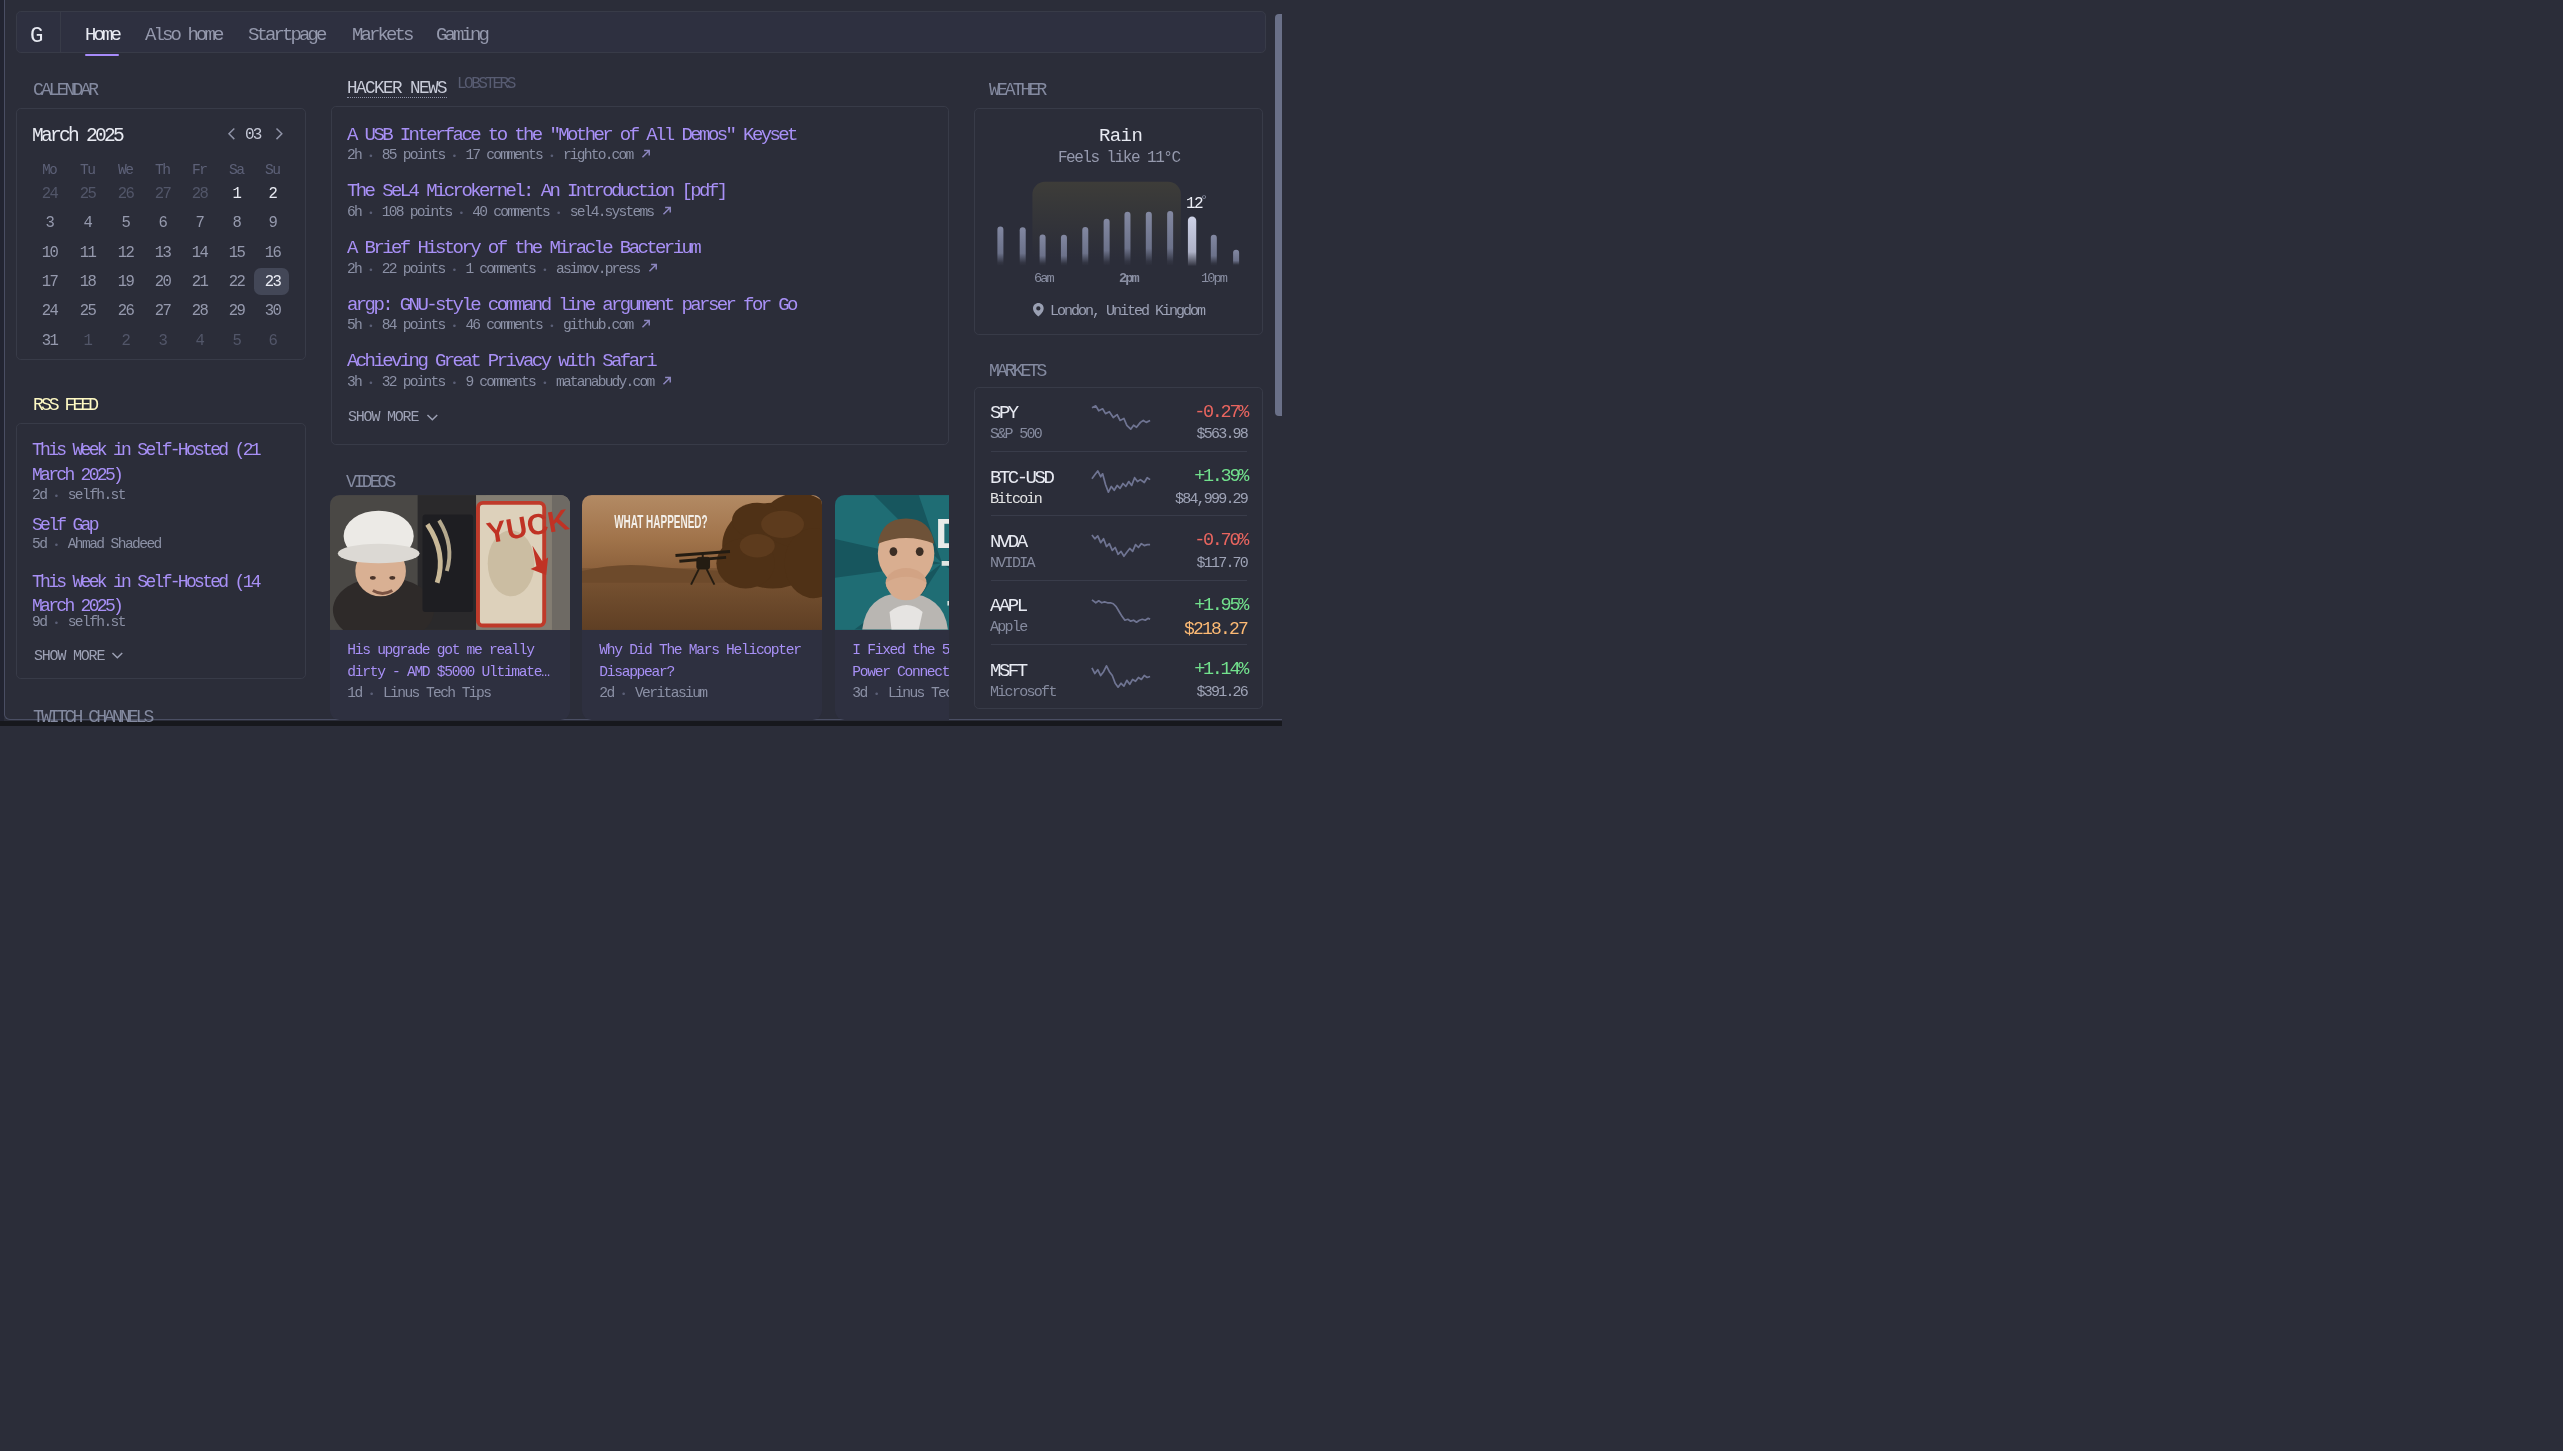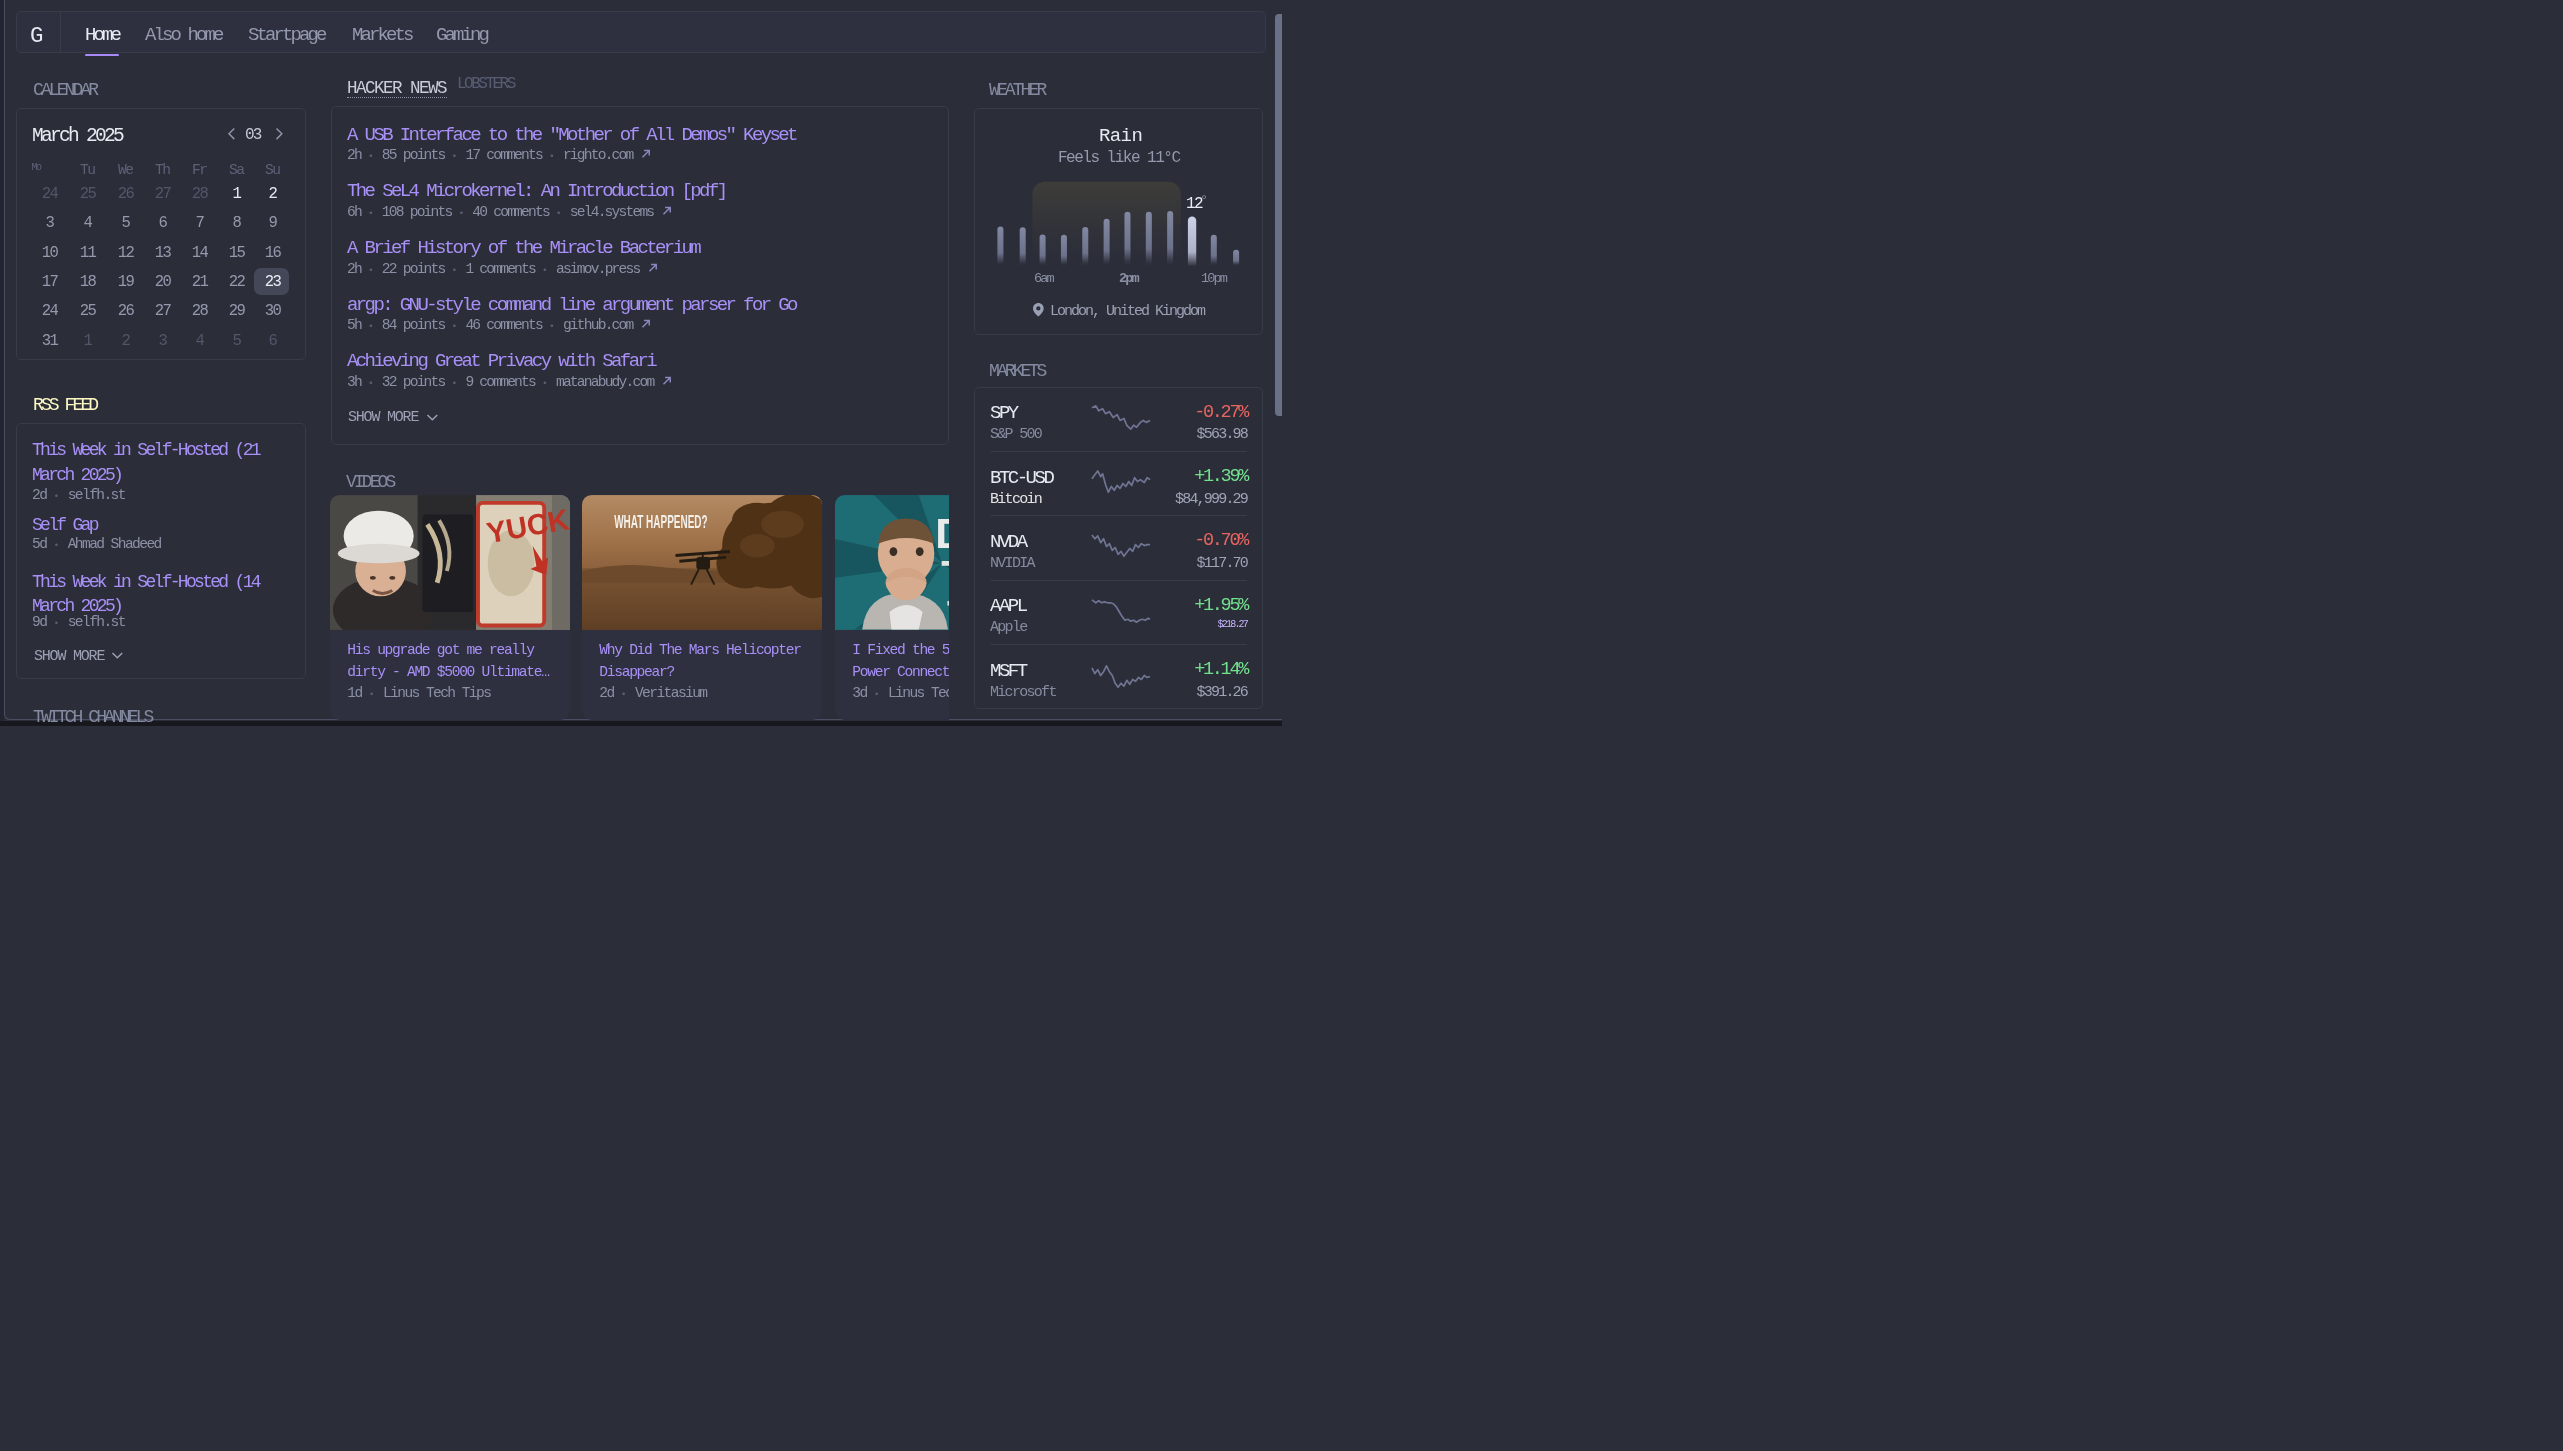--- a/index.html
+++ b/index.html
@@ -29,21 +29,21 @@
 <div class="t" style="left:33px;top:81px;font-size:18px;letter-spacing:-2.9px;color:#848aa0;">CALENDAR</div>
 <div class="card" style="left:15.6px;top:108px;width:290px;height:252px;"></div>
 <div class="t" style="left:32px;top:127px;font-size:19.5px;letter-spacing:-2.7px;color:#e8eaf2;">March 2025</div>
 <svg class="abs" style="left:227px;top:127px;" width="8.8" height="13.6" viewBox="0 0 9 14">
     <path d="M7.5 1.5 L2 7 L7.5 12.5" stroke="#9094a8" stroke-width="1.5" fill="none"></path>
   </svg>
 <div class="t" style="left:245px;top:127px;font-size:16px;letter-spacing:-1.9px;color:#c6c9d7;">03</div>
 <svg class="abs" style="left:275px;top:127px;" width="8.8" height="13.6" viewBox="0 0 9 14">
     <path d="M1.5 1.5 L7 7 L1.5 12.5" stroke="#9094a8" stroke-width="1.5" fill="none"></path>
   </svg>
-<div class="t" style="left:30px;top:163px;width:37px;text-align:left;font-size:10px;letter-spacing:-1.5px;text-indent:1.5px;color:#5d6178;">Mo</div>
+<div class="t" style="left:30px;top:163px;width:37px;text-align:center;font-size:14px;letter-spacing:-1.5px;text-indent:1.5px;color:#5d6178;">Mo</div>
 <div class="t" style="left:68px;top:163px;width:37px;text-align:center;font-size:14.6px;letter-spacing:-1.5px;text-indent:1.5px;color:#5d6178;">Tu</div>
 <div class="t" style="left:106px;top:163px;width:37px;text-align:center;font-size:14.6px;letter-spacing:-1.5px;text-indent:1.5px;color:#5d6178;">We</div>
 <div class="t" style="left:143px;top:163px;width:37px;text-align:center;font-size:14.6px;letter-spacing:-1.5px;text-indent:1.5px;color:#5d6178;">Th</div>
 <div class="t" style="left:180px;top:163px;width:37px;text-align:center;font-size:14.6px;letter-spacing:-1.5px;text-indent:1.5px;color:#5d6178;">Fr</div>
 <div class="t" style="left:217px;top:163px;width:37px;text-align:center;font-size:14.6px;letter-spacing:-1.5px;text-indent:1.5px;color:#5d6178;">Sa</div>
 <div class="t" style="left:253px;top:163px;width:37px;text-align:center;font-size:14.6px;letter-spacing:-1.5px;text-indent:1.5px;color:#5d6178;">Su</div>
 <div class="t" style="left:30px;top:187px;width:37px;text-align:center;font-size:15.6px;letter-spacing:-1.8px;text-indent:1.8px;color:#525669;">24</div>
 <div class="t" style="left:68px;top:187px;width:37px;text-align:center;font-size:15.6px;letter-spacing:-1.8px;text-indent:1.8px;color:#525669;">25</div>
 <div class="t" style="left:106px;top:187px;width:37px;text-align:center;font-size:15.6px;letter-spacing:-1.8px;text-indent:1.8px;color:#525669;">26</div>
 <div class="t" style="left:143px;top:187px;width:37px;text-align:center;font-size:15.6px;letter-spacing:-1.8px;text-indent:1.8px;color:#525669;">27</div>
@@ -292,21 +292,21 @@
 <div class="t" style="left:990px;top:556px;font-size:15px;letter-spacing:-1.7px;color:#868b9f;">NVIDIA</div>
 <div class="t" style="right:35px;text-align:right;top:532px;font-size:18.5px;letter-spacing:-2.3px;color:#e9655f;">-0.70%</div>
 <div class="t" style="right:35px;text-align:right;top:556px;font-size:15px;letter-spacing:-1.8px;color:#9ea3b6;">$117.70</div>
 <svg class="abs" style="left:1090px;top:531px;" width="63" height="33" viewBox="0 0 65 34">
     <path d="M2,4 L5,8 L8,5 L11,12 L14,8 L17,16 L20,13 L23,20 L26,17 L29,24 L32,21 L35,26 L38,22 L41,18 L44,21 L47,14 L50,17 L53,13 L56,15 L59,14 L62,14" stroke="#6f7492" stroke-width="1.8" fill="none" stroke-linejoin="round"></path>
   </svg>
 <div class="abs" style="left:991px;top:580px;width:256px;height:1px;background:#393c4a;"></div>
 <div class="t" style="left:990px;top:597px;font-size:19px;letter-spacing:-2.5px;color:#e8eaf2;">AAPL</div>
 <div class="t" style="left:990px;top:620px;font-size:15px;letter-spacing:-1.7px;color:#868b9f;">Apple</div>
 <div class="t" style="right:35px;text-align:right;top:597px;font-size:18.5px;letter-spacing:-2.3px;color:#72e18d;">+1.95%</div>
-<div class="t" style="right:35px;text-align:right;top:620px;font-size:10px;letter-spacing:-1.8px;color:#c4b5fd;">$218.27</div>
+<div class="t" style="right:35px;text-align:right;top:620px;font-size:18px;letter-spacing:-1.8px;color:#fdba74;">$218.27</div>
 <svg class="abs" style="left:1090px;top:595px;" width="63" height="33" viewBox="0 0 65 34">
     <path d="M2,5 L6,8 L9,6 L12,8 L15,7 L18,8 L21,8 L24,9 L27,12 L30,17 L33,22 L36,26 L39,25 L42,27 L45,26 L48,28 L51,26 L54,25 L57,26 L60,24 L62,25" stroke="#6f7492" stroke-width="1.8" fill="none" stroke-linejoin="round"></path>
   </svg>
 <div class="abs" style="left:991px;top:644px;width:256px;height:1px;background:#393c4a;"></div>
 <div class="t" style="left:990px;top:662px;font-size:19px;letter-spacing:-2.5px;color:#e8eaf2;">MSFT</div>
 <div class="t" style="left:990px;top:685px;font-size:15px;letter-spacing:-1.7px;color:#868b9f;">Microsoft</div>
 <div class="t" style="right:35px;text-align:right;top:661px;font-size:18.5px;letter-spacing:-2.3px;color:#72e18d;">+1.14%</div>
 <div class="t" style="right:35px;text-align:right;top:685px;font-size:15px;letter-spacing:-1.8px;color:#9ea3b6;">$391.26</div>
 <svg class="abs" style="left:1090px;top:660px;" width="63" height="33" viewBox="0 0 65 34">
     <path d="M2,8 L5,14 L8,10 L11,16 L14,12 L17,6 L20,12 L23,16 L26,24 L29,28 L32,24 L35,27 L38,21 L41,25 L44,20 L47,22 L50,18 L53,20 L56,16 L59,18 L62,17" stroke="#6f7492" stroke-width="1.8" fill="none" stroke-linejoin="round"></path>

